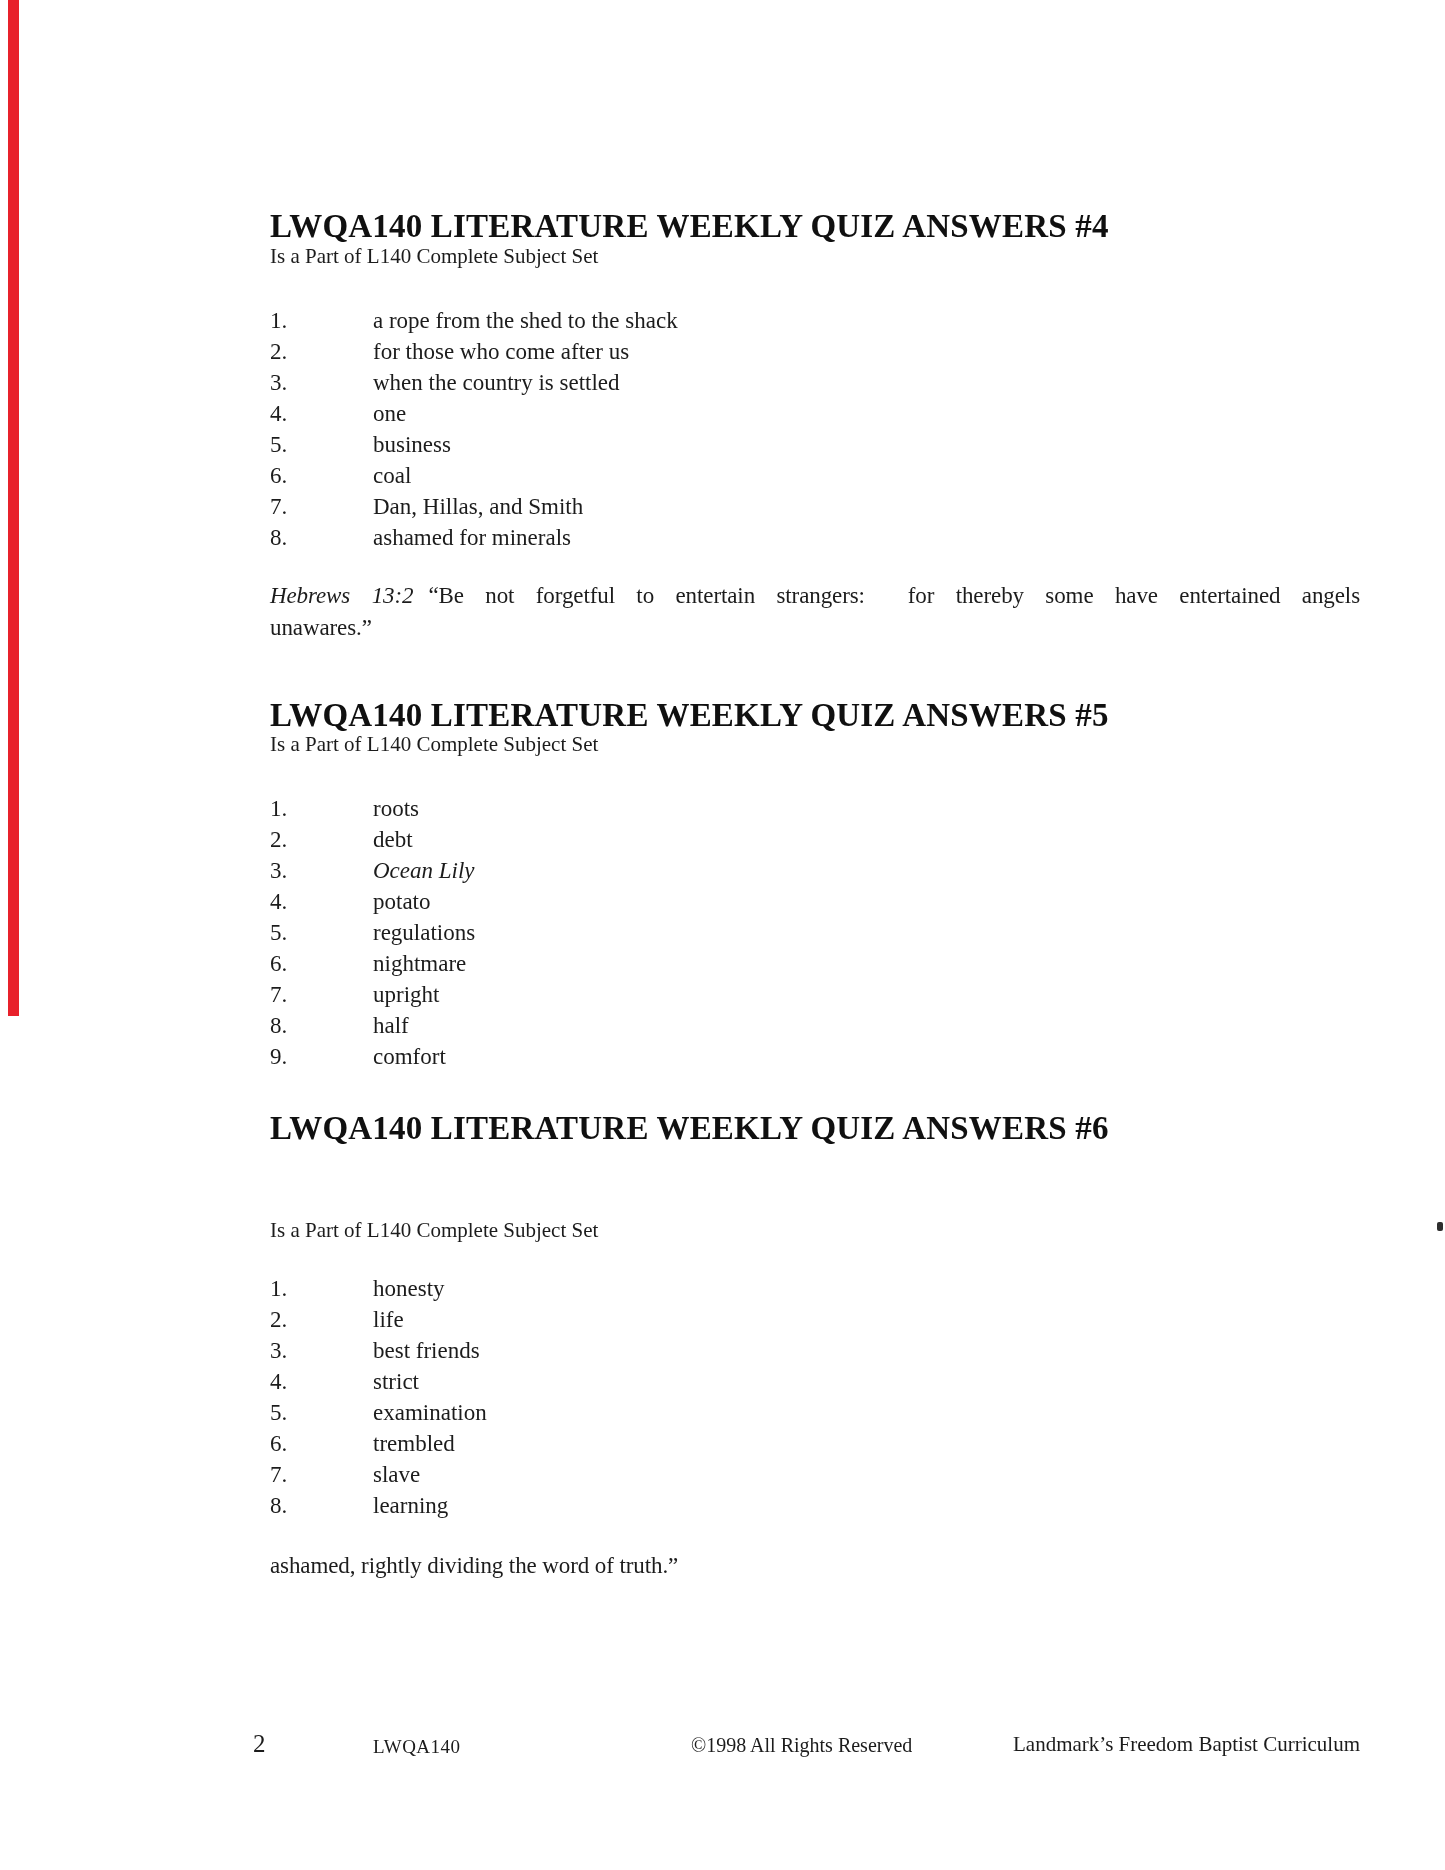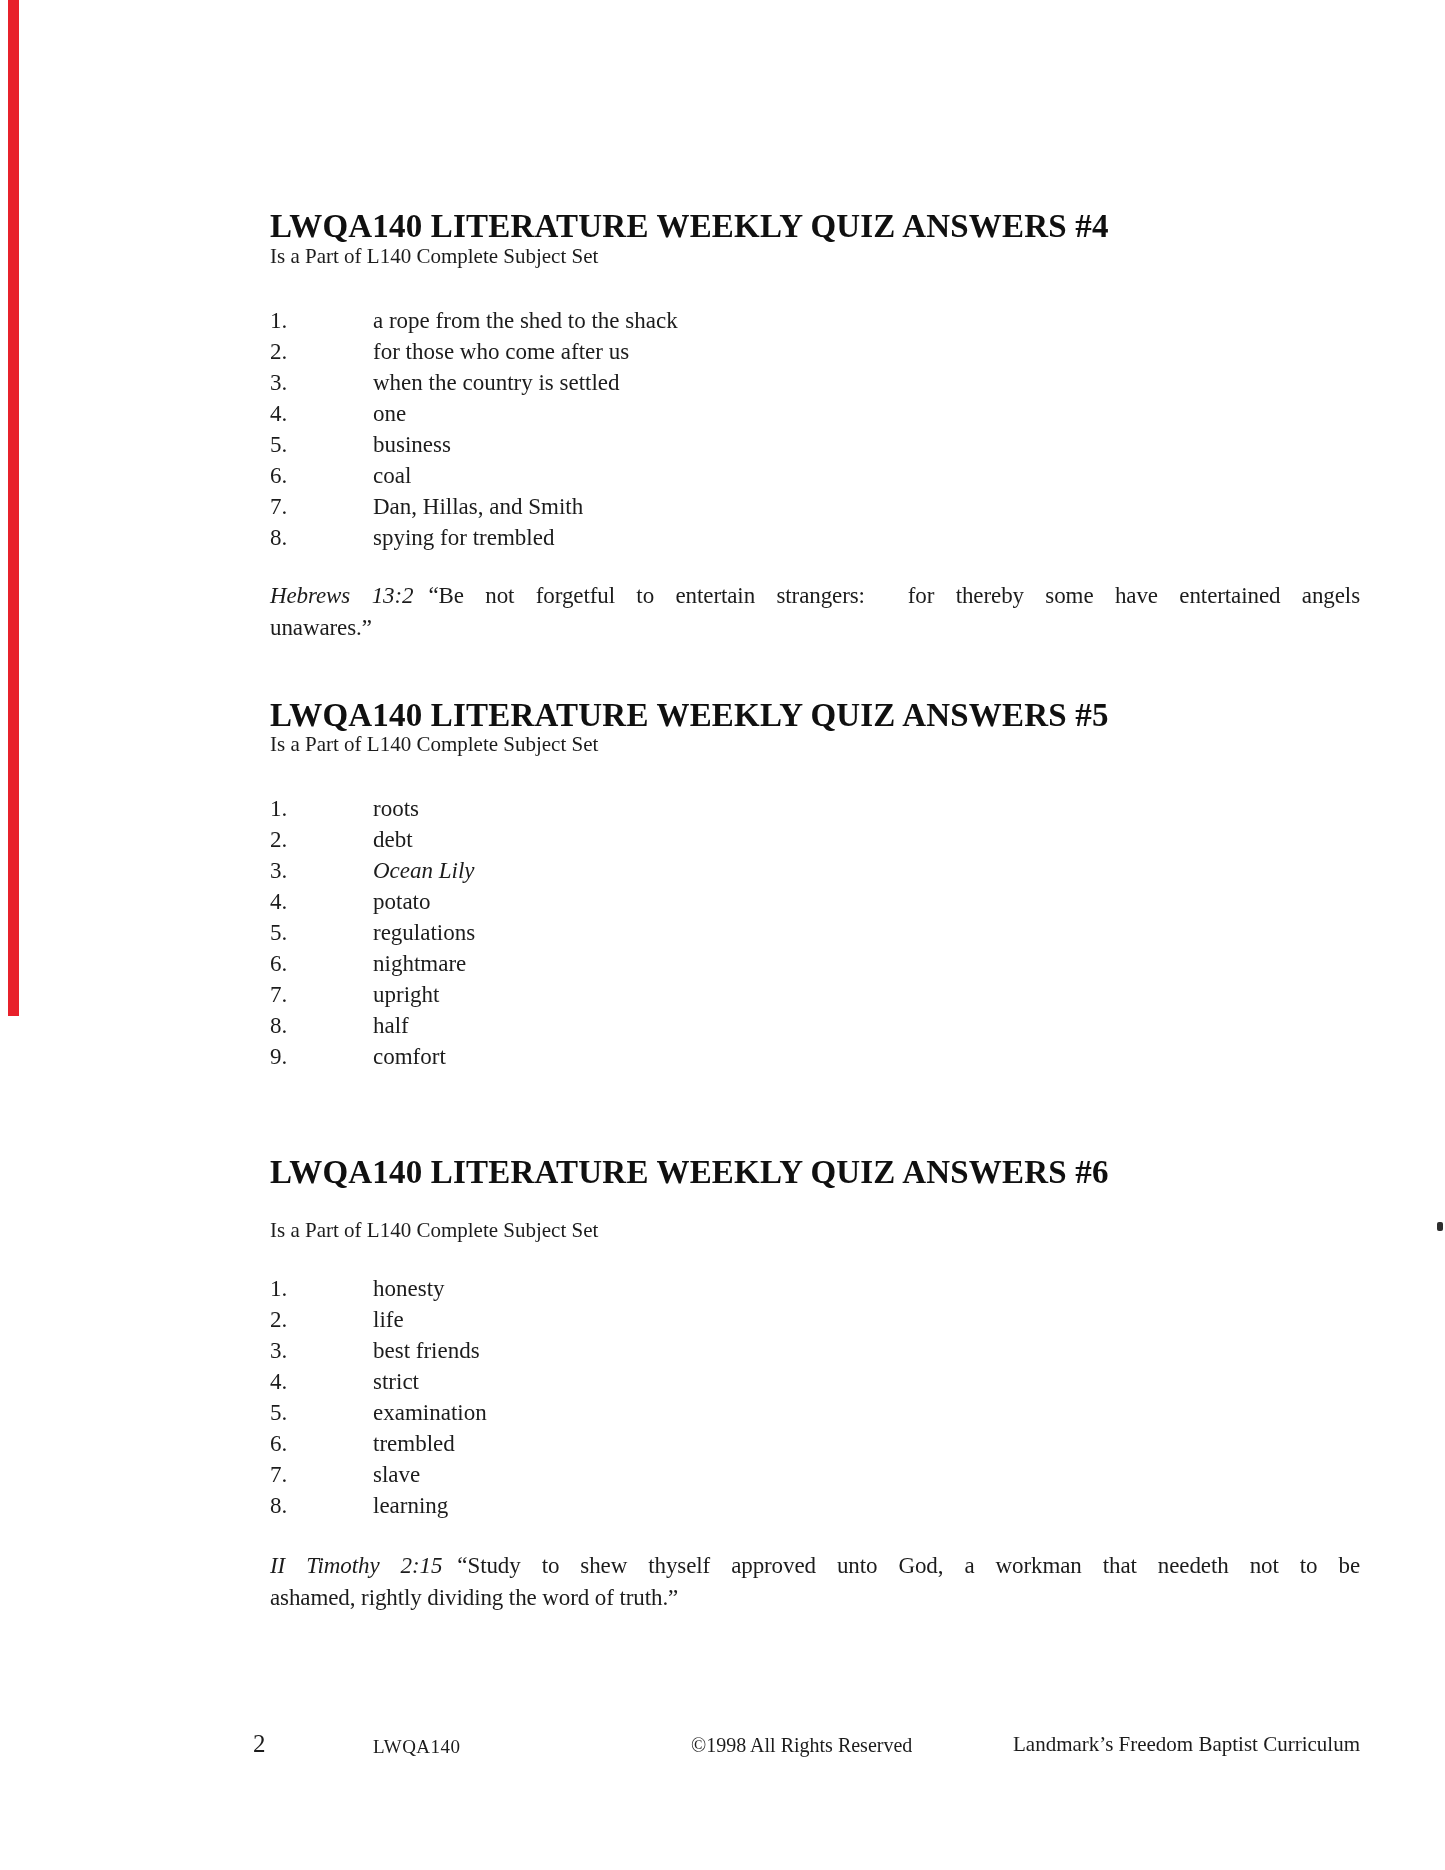--- a/index.html
+++ b/index.html
@@ -91,21 +91,21 @@
       <div class="qa-row">
         <span class="qa-num">6.</span>
         <span class="qa-text">coal</span>
       </div>
       <div class="qa-row">
         <span class="qa-num">7.</span>
         <span class="qa-text">Dan, Hillas, and Smith</span>
       </div>
       <div class="qa-row">
         <span class="qa-num">8.</span>
-        <span class="qa-text">spying for trembled</span>
+        <span class="qa-text">ashamed for minerals</span>
       </div>
     </div>
   <div class="abs verse" style="top:580px">
     <span class="v-line justify"><span class="v-ref">Hebrews 13:2</span><span>“Be not forgetful to entertain strangers:&nbsp; for thereby some have entertained angels</span></span>
     <span class="v-line">unawares.”</span>
   </div>
 
   <div class="abs sec-title" style="top:695px">LWQA140 LITERATURE WEEKLY QUIZ ANSWERS #5</div>
   <div class="abs sec-subtitle" style="top:731px">Is a Part of L140 Complete Subject Set</div>
   <div class="abs qa-list" style="top:793px">
@@ -140,21 +140,21 @@
       <div class="qa-row">
         <span class="qa-num">8.</span>
         <span class="qa-text">half</span>
       </div>
       <div class="qa-row">
         <span class="qa-num">9.</span>
         <span class="qa-text">comfort</span>
       </div>
     </div>
 
-  <div class="abs sec-title" style="top:1152px">LWQA140 LITERATURE WEEKLY QUIZ ANSWERS #6</div>
+  <div class="abs sec-title" style="top:1108px">LWQA140 LITERATURE WEEKLY QUIZ ANSWERS #6</div>
   <div class="abs sec-subtitle" style="top:1217px">Is a Part of L140 Complete Subject Set</div>
   <div class="abs qa-list" style="top:1273px">
       <div class="qa-row">
         <span class="qa-num">1.</span>
         <span class="qa-text">honesty</span>
       </div>
       <div class="qa-row">
         <span class="qa-num">2.</span>
         <span class="qa-text">life</span>
       </div>
@@ -177,21 +177,20 @@
       <div class="qa-row">
         <span class="qa-num">7.</span>
         <span class="qa-text">slave</span>
       </div>
       <div class="qa-row">
         <span class="qa-num">8.</span>
         <span class="qa-text">learning</span>
       </div>
     </div>
   <div class="abs verse" style="top:1550px">
-    <span class="v-line justify"><span class="v-ref">II Timothy 2:15</span><span>“Study to shew thyself approved unto God, a workman that needeth not to be</span></span>
     <span class="v-line">ashamed, rightly dividing the word of truth.”</span>
   </div>
 
   <div>
     <span class="footer-item f-page">2</span>
     <span class="footer-item f-code">LWQA140</span>
     <span class="footer-item f-copy">©1998 All Rights Reserved</span>
     <span class="footer-item f-pub">Landmark’s Freedom Baptist Curriculum</span>
   </div>
 

